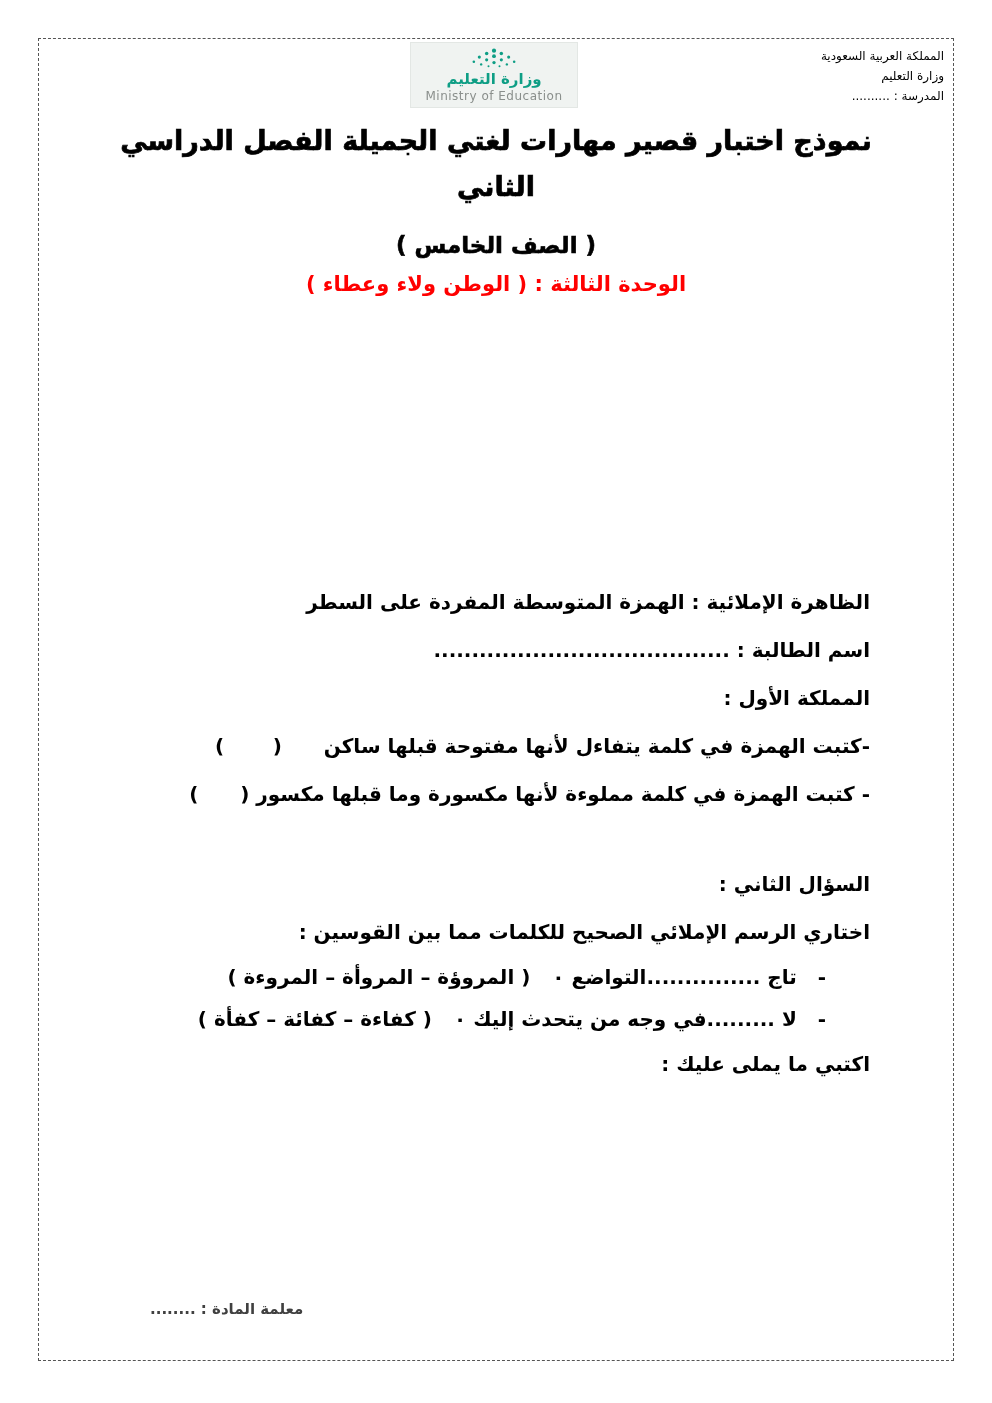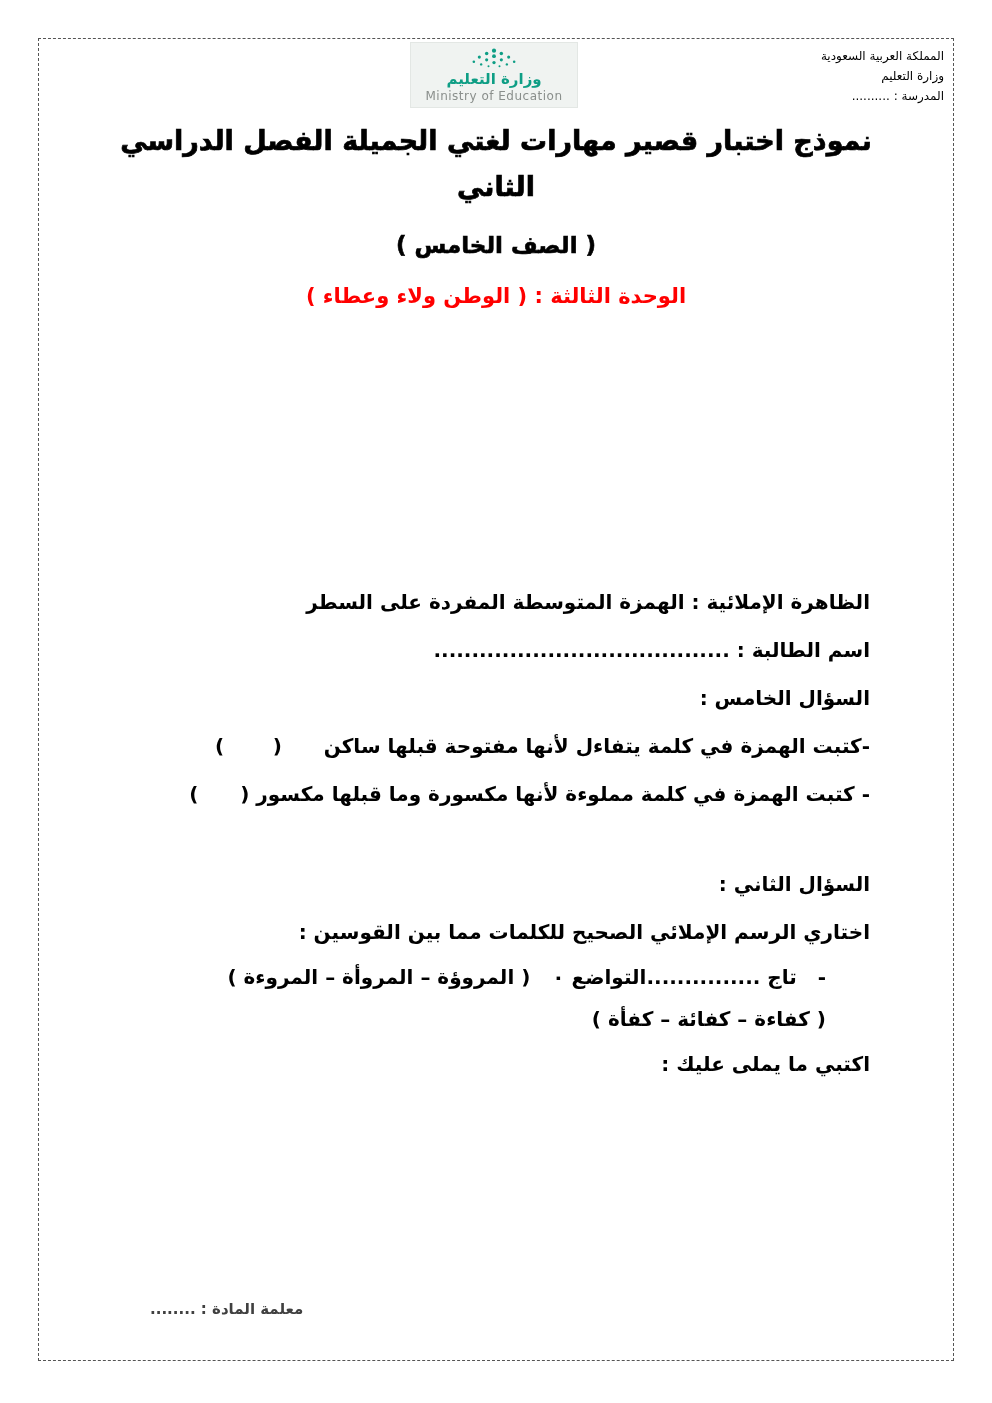--- a/index.html
+++ b/index.html
@@ -20,21 +20,21 @@
   .logo-ar{color:var(--logo-green,#0e9e85);font-weight:bold;font-size:15px;letter-spacing:1px;}
   .logo-en{color:#8a8f8c;font-size:12px;letter-spacing:0.5px;}
 
   
   .title-block{position:absolute;top:118px;left:0;right:0;text-align:center;direction:rtl;}
   .title-big{font-size:27px;font-weight:bold;color:#000;line-height:46px;
              letter-spacing:1px;-webkit-text-stroke:0.7px #000;}
   .title-grade{font-size:23px;font-weight:bold;color:#000;line-height:36px;
                -webkit-text-stroke:0.6px #000;margin-top:17px;}
   .title-unit{font-size:21px;font-weight:bold;color:var(--unit-red,#ff0000);
-              line-height:34px;margin-top:16px;}
+              line-height:34px;margin-top:4px;}
 
   
   .body{position:absolute;top:578px;right:122px;left:118px;direction:rtl;text-align:right;
         font-size:20px;font-weight:bold;color:#000;}
   .bline{line-height:48px;white-space:pre-wrap;}
   .gap-lg{margin-top:42px;}
   .gap-xl{margin-top:56px;}
   .q2row{display:flex;gap:22px;line-height:42px;white-space:pre-wrap;padding-right:44px;}
   .closing{margin-top:10px;text-align:center;font-size:17px;line-height:30px;}
 
@@ -84,31 +84,32 @@
     <div class="title-big">نموذج اختبار قصير مهارات لغتي الجميلة  الفصل الدراسي</div>
     <div class="title-big">الثاني</div>
     <div class="title-grade">( الصف الخامس )</div>
     <div class="title-unit">الوحدة الثالثة : (  الوطن ولاء وعطاء   )</div>
   </div>
 
   <div class="body">
     <div class="bline">الظاهرة الإملائية : الهمزة المتوسطة المفردة على السطر</div>
     <div class="bline">اسم الطالبة : .......................................</div>
 
-    <div class="bline">السؤال الخامس :</div>
+    <div class="bline">المملكة الأول :</div>
     <div class="bline">-كتبت الهمزة في كلمة يتفاءل لأنها مفتوحة قبلها ساكن      (       )</div>
     <div class="bline">- كتبت الهمزة في كلمة مملوءة لأنها مكسورة وما قبلها مكسور (      )</div>
 
     <div class="bline gap-lg">السؤال الثاني :</div>
     <div class="bline">اختاري الرسم الإملائي الصحيح للكلمات مما بين القوسين :</div>
     <div class="q2row">
       <span>-   تاج ...............التواضع ٠</span>
       <span>( المروؤة – المروأة – المروءة )</span>
     </div>
     <div class="q2row">
+      <span>-   لا .........في وجه من يتحدث إليك ٠</span>
       <span>( كفاءة – كفائة – كفأة )</span>
     </div>
 
     <div class="bline">اكتبي ما يملى عليك :</div>
 
   </div>
 
   <div class="teacher">معلمة المادة : ........</div>
 </div>
 

